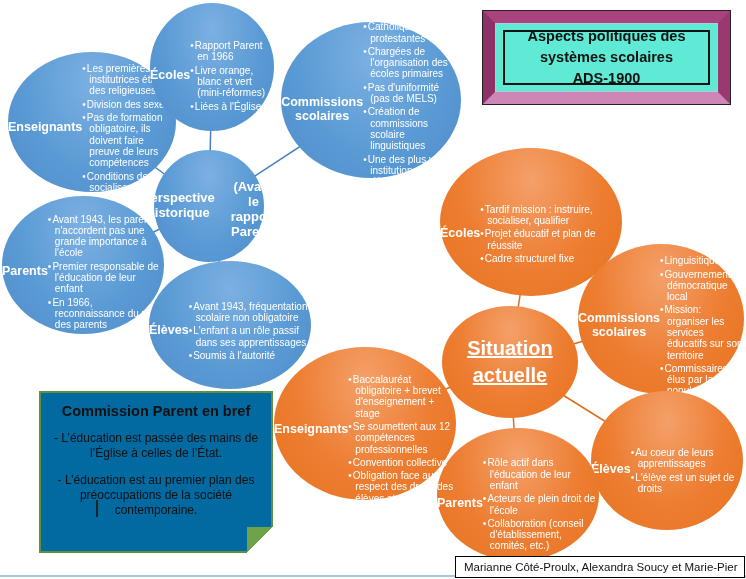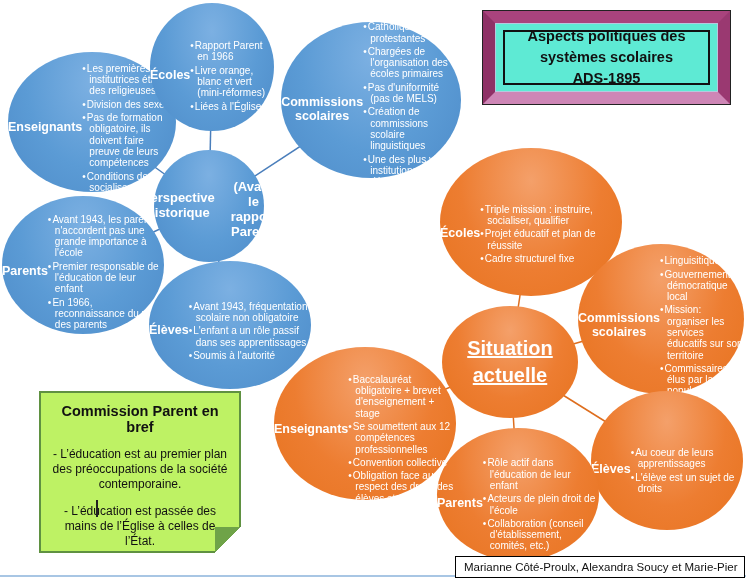--- a/index.html
+++ b/index.html
@@ -25,21 +25,21 @@
           border:1px solid #222;background:#A6417E;box-sizing:border-box;}
   .banner .bevel{position:absolute;left:0;top:0;right:0;bottom:0;box-sizing:border-box;
           border:12px solid;border-color:#A9437D #9A3971 #CE86B6 #8E3166;}
   .banner .panel{position:absolute;left:12px;top:12px;right:12px;bottom:12px;
           background:#5eead4;border:1px solid #B6C8DF;box-sizing:border-box;}
   .banner .textbox{position:absolute;left:7px;top:6px;right:7px;bottom:6px;
           border:2px solid #111;display:flex;flex-direction:column;justify-content:center;
           text-align:center;color:#111;font-weight:bold;font-size:14.5px;line-height:1.45;}
 
   
-  .note{position:absolute;left:39px;top:391px;width:202px;height:162px;background:#bef264;
+  .note{position:absolute;left:39px;top:391px;width:234px;height:162px;background:#0369a1;
         border:2px solid #5F9141;box-sizing:border-box;color:#111;text-align:center;}
   .note h2{margin:10px 6px 2px 6px;font-size:14.5px;font-weight:bold;}
   .note ul{list-style:none;margin:0;padding:0 10px;font-size:12px;line-height:1.25;}
   .note ul li{margin-top:12px;}
   .note .fold{position:absolute;right:-2px;bottom:-2px;width:26px;height:26px;
         background:linear-gradient(135deg,#6FA348 49.5%,#ffffff 50%);}
   .note .cursor{position:absolute;left:55px;top:107px;width:2px;height:17px;background:#222;}
 
   .authors{position:absolute;left:455px;top:556px;width:290px;height:22px;background:#fff;
         border:1px solid #000;font-size:11.5px;color:#111;line-height:21px;padding-left:8px;
@@ -115,21 +115,21 @@
   </div>
 
   <div class="bubble blue hub-blue" style="left:154px;top:150px;width:110px;height:112px;">
     <div style="width:86px;">Perspective historique</div>
     <div class="sub" style="width:80px;">(Avant le rapport Parent)</div>
   </div>
 
   <div class="bubble orange" style="left:440px;top:148px;width:182px;height:148px;padding-top:26px;">
     <h3>Écoles</h3>
     <ul style="width:168px;">
-        <li>Triple mission : instruire, socialiser, qualifier</li>
+        <li>Tardif mission : instruire, socialiser, qualifier</li>
         <li>Projet éducatif et plan de réussite</li>
         <li>Cadre structurel fixe</li>
       </ul>
   </div>
 
   <div class="bubble orange" style="left:578px;top:244px;width:166px;height:150px;padding-top:16px;">
     <h3>Commissions scolaires</h3>
     <ul style="width:150px;">
         <li>Linguisitiques</li>
         <li>Gouvernement démocratique local</li>
@@ -168,30 +168,30 @@
   <div class="bubble orange hub-orange" style="left:442px;top:306px;width:136px;height:112px;text-decoration:underline;">
     <div style="width:110px;">Situation actuelle</div>
   </div>
 
   <div class="banner">
     <div class="bevel"></div>
     <div class="panel">
       <div class="textbox">
         <div>Aspects politiques des</div>
         <div>systèmes scolaires</div>
-        <div>ADS-1895</div>
+        <div>ADS-1900</div>
       </div>
     </div>
   </div>
 
   <div class="note">
     <h2>Commission Parent en bref</h2>
     <ul>
+        <li>- L’éducation est passée des mains de l’Église à celles de l’État.</li>
         <li>- L’éducation est au premier plan des préoccupations de la société contemporaine.</li>
-        <li>- L’éducation est passée des mains de l’Église à celles de l’État.</li>
       </ul>
     <div class="cursor"></div>
     <div class="fold"></div>
   </div>
 
   <div class="bottomline"></div>
   <div class="authors">Marianne Côté-Proulx, Alexandra Soucy et Marie-Pier Tardif</div>
 
 </div>
 

